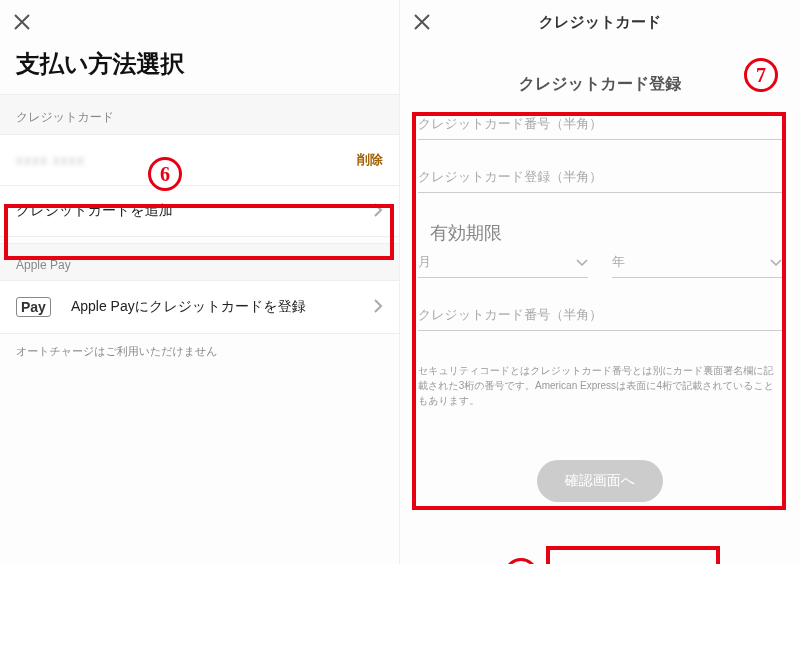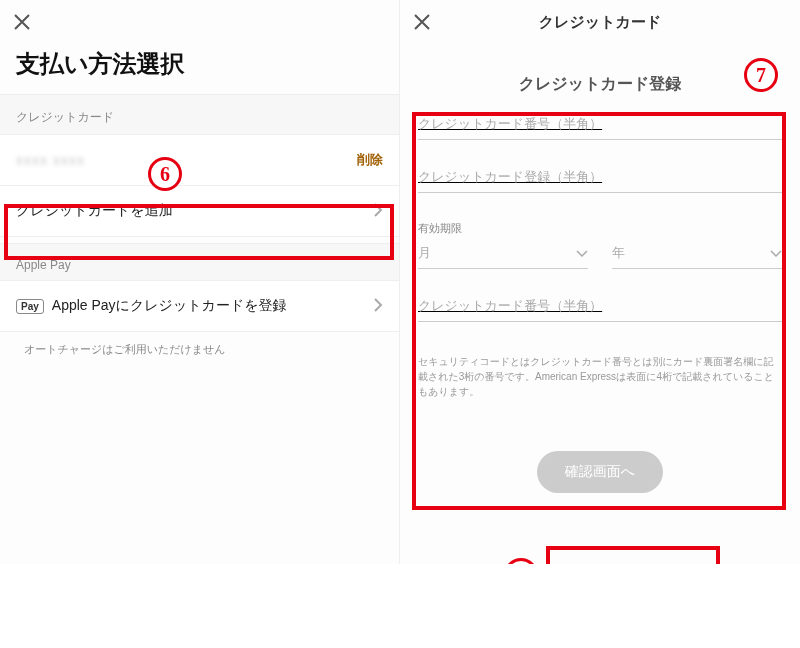--- a/index.html
+++ b/index.html
@@ -11,30 +11,30 @@
   .closebar .title-center { position: absolute; left: 0; right: 0; text-align: center; font-size: 15px; font-weight: 600; color: #333; pointer-events: none; }
   .x-icon { width: 20px; height: 20px; color: #555; cursor: pointer; }
   .x-icon svg { width: 100%; height: 100%; }
   .big-title { font-size: 24px; font-weight: 700; padding: 4px 16px 14px; color: #111; }
   .section-label { font-size: 12px; color: #888; padding: 14px 16px 8px; background: #f7f7f7; border-top: 1px solid #eee; border-bottom: 1px solid #eee; }
   .row { display: flex; align-items: center; padding: 16px 16px; background: #fff; font-size: 14px; color: #222; border-bottom: 1px solid #eee; position: relative; }
   .row.blurred .blurtext { color: #ccc; filter: blur(2px); letter-spacing: 1px; }
   .row .right-action { margin-left: auto; color: #a16207; font-size: 13px; font-weight: 600; }
   .row .chev { margin-left: auto; color: #aaa; }
   .chev svg { width: 10px; height: 14px; }
-  .applepay-badge { border: 1px solid #888; border-radius: 3px; font-size: 10px; padding: 1px 4px; margin-right: 8px; color: #333; font-weight: 600; display: inline-flex; align-items: center; }
-  .note { font-size: 11px; color: #888; padding: 10px 24px; }
+  .applepay-badge { border: 1px solid #888; border-radius: 3px; font-size: 14px; padding: 1px 4px; margin-right: 20px; color: #333; font-weight: 600; display: inline-flex; align-items: center; }
+  .note { font-size: 11px; color: #888; padding: 10px 16px; }
   .redbox { position: absolute; border: 4px solid #e60012; pointer-events: none; }
   .circled { position: absolute; width: 34px; height: 34px; border: 3px solid #e60012; border-radius: 50%; display: flex; align-items: center; justify-content: center; font-size: 20px; font-weight: 700; color: #e60012; background: #fff; pointer-events: none; font-family: serif; }
   
   .subheader { font-size: 16px; font-weight: 600; color: #555; padding: 30px 18px 14px; text-align: center; }
   .form-area { padding: 6px 18px 0; }
-  .field { margin-bottom: 28px; text-decoration: underline; }
+  .field { margin-bottom: 28px; }
   .field .ph { font-size: 13px; color: #aaa; padding-bottom: 6px; border-bottom: 1px solid #ccc; }
-  .expiry-label { font-size: 11px; color: #888; margin-bottom: 8px; }
+  .expiry-label { font-size: 18px; color: #888; margin-bottom: 8px; margin-left: 12px; }
   .expiry-row { display: flex; gap: 24px; margin-bottom: 28px; }
   .dropdown { flex: 1; display: flex; align-items: center; justify-content: space-between; border-bottom: 1px solid #ccc; padding-bottom: 6px; font-size: 13px; color: #aaa; }
   .dropdown .dchev svg { width: 12px; height: 8px; }
   .helptext { font-size: 10px; color: #999; line-height: 1.5; padding: 4px 0 12px; }
   .confirm-btn { display: block; margin: 40px auto 0; background: #ccc; color: #fff; font-size: 14px; padding: 12px 28px; border-radius: 24px; border: none; }
 </style>
 </head>
 <body>
 
 <div class="screen left">

